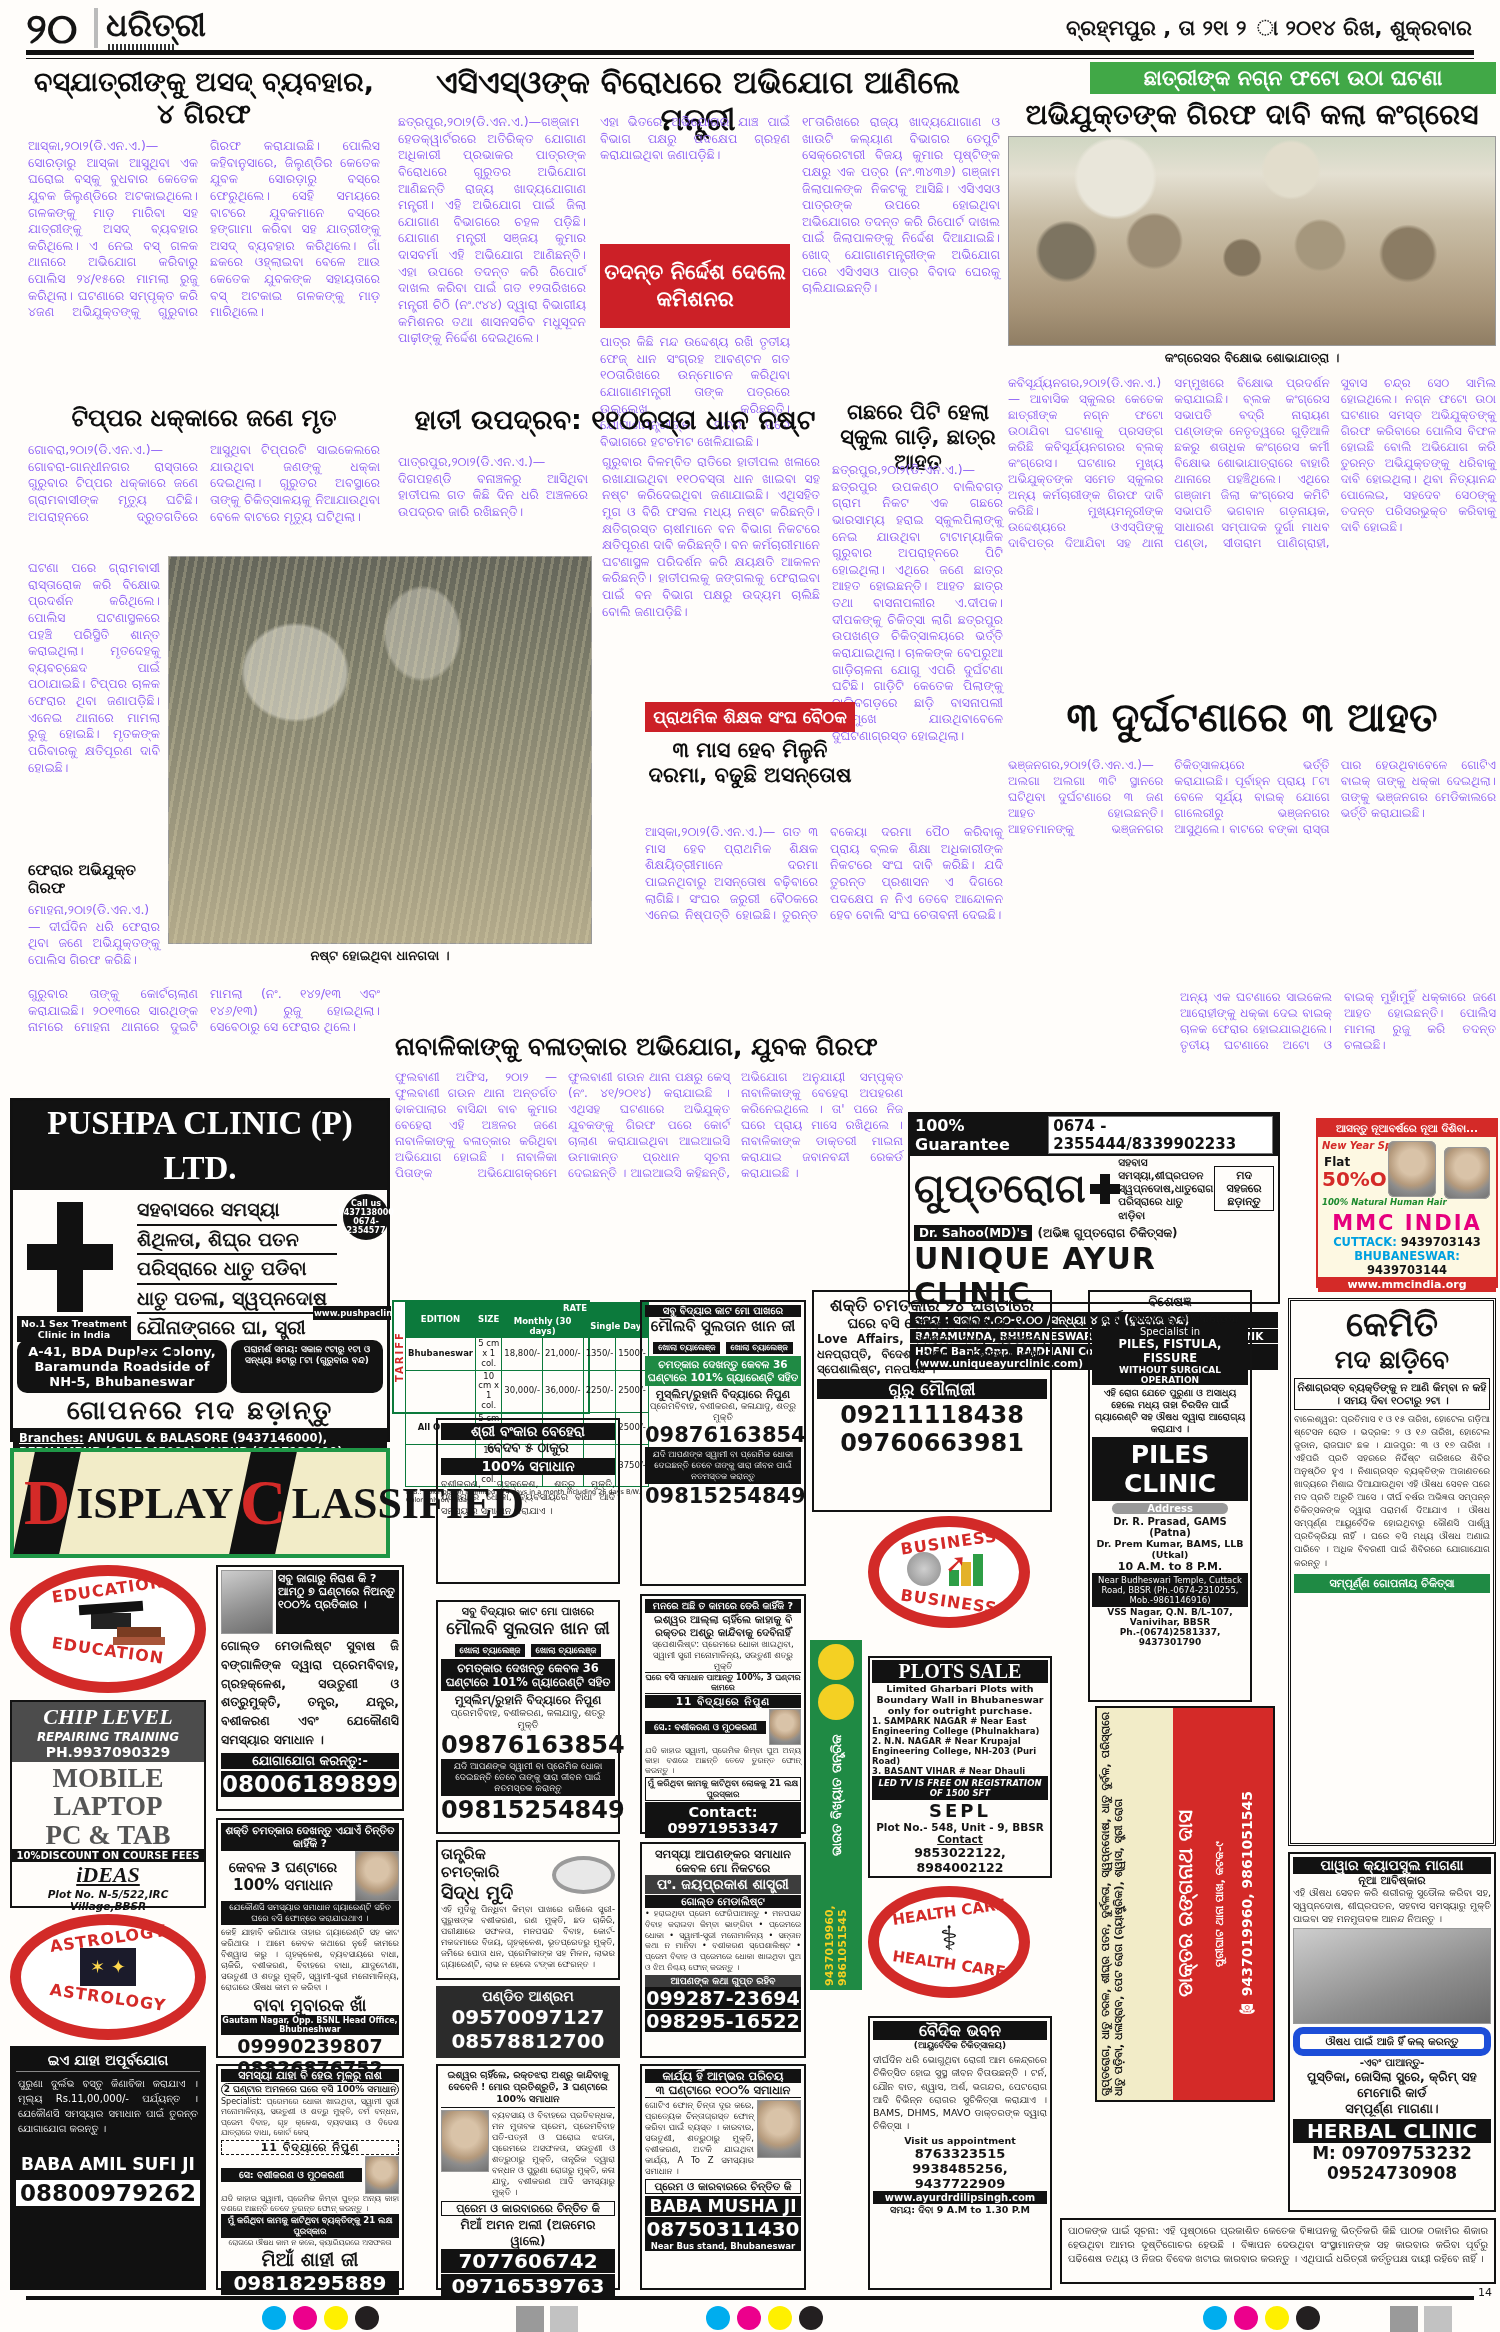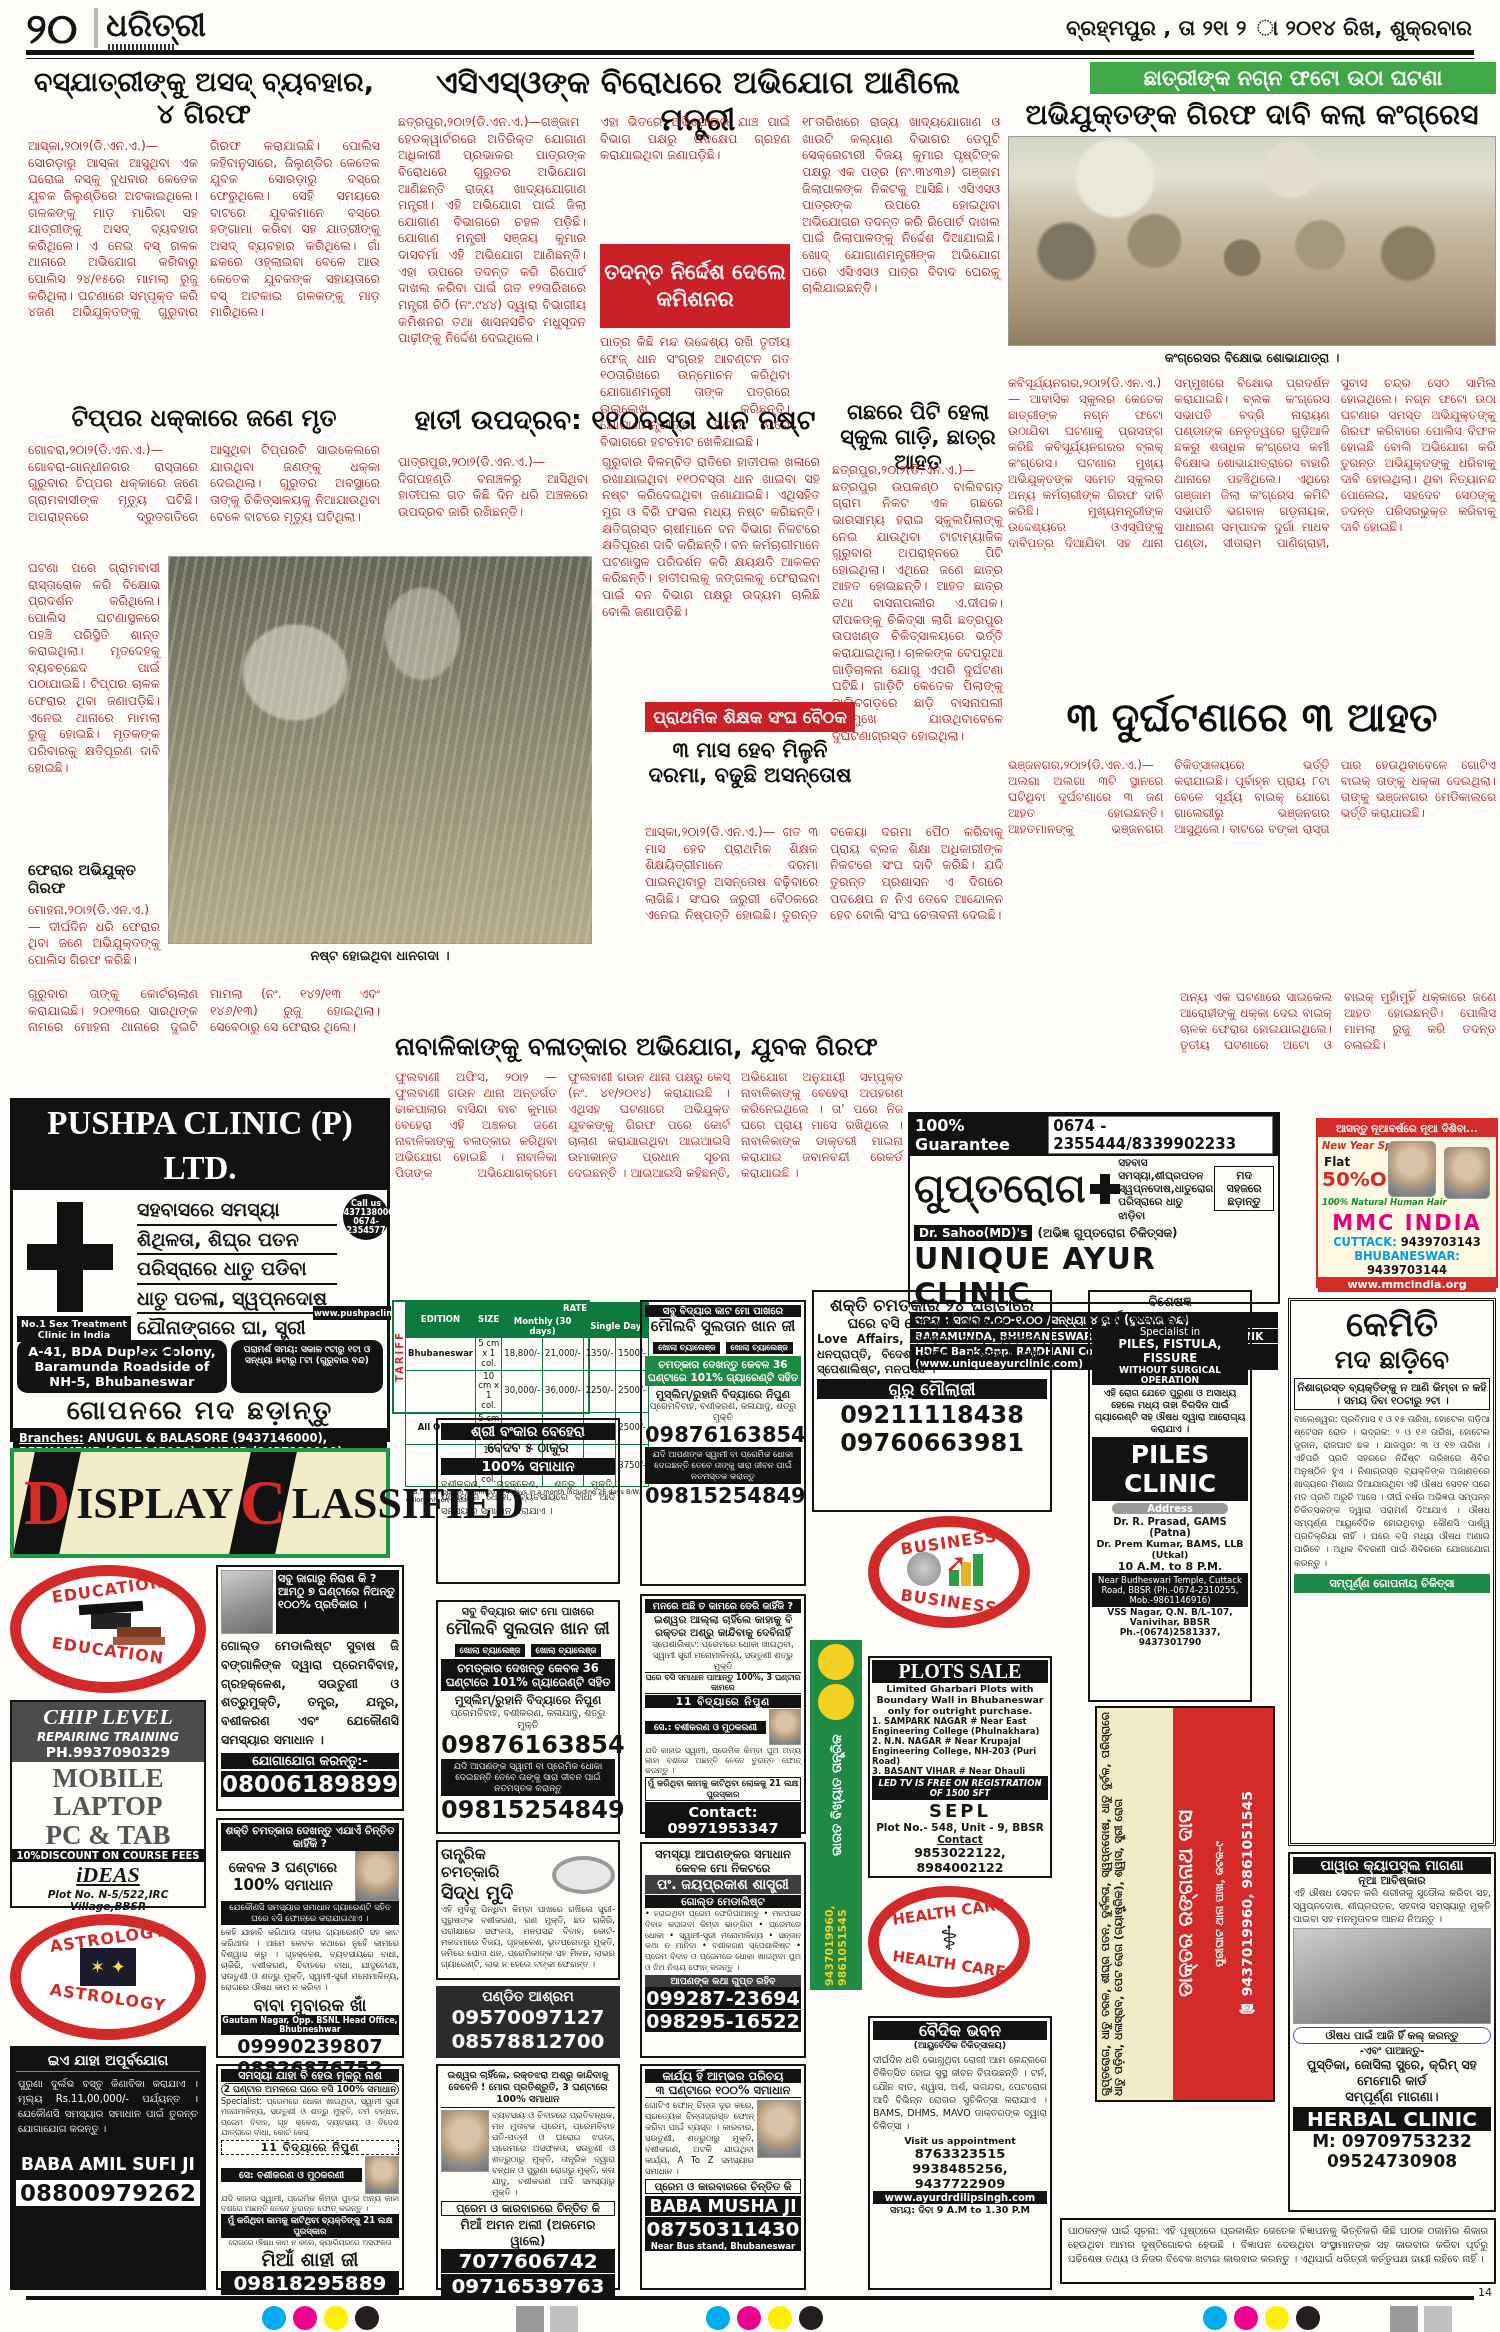--- a/index.html
+++ b/index.html
@@ -5,21 +5,21 @@
   html,body{margin:0;padding:0;background:#e8e8e4;}
   #page{position:relative;width:1500px;height:2332px;background:#fffdfa;margin:0 auto;overflow:hidden;
         font-family:"DejaVu Sans","Liberation Sans",sans-serif;color:#141414;}
   .a{position:absolute;}
   .b{font-weight:bold;}
   .c{text-align:center;}
   .j{text-align:justify;}
   .w{color:#fff;}
   .inv{background:#121212;color:#fff;}
   .bd{border:2px solid #131313;}
-  .news{font-size:12.5px;line-height:1.33;text-align:justify;color:#b91c1c;}
+  .news{font-size:12.5px;line-height:1.33;text-align:justify;color:#8b5cf6;}
   .c2{column-count:2;column-gap:12px;}
   .c3{column-count:3;column-gap:11px;}
   .hl{font-weight:bold;line-height:1.18;color:#0d0d0d;}
   .rule{background:#111;}
   .grayline{background:#bbb;}
   .photo{box-shadow:0 0 0 1px #999 inset;}
   .p-crowd{background:linear-gradient(180deg,#cfd6c2 0%,#e4e0d2 18%,#cabfa8 40%,#b9a98e 62%,#a79478 82%,#8f7d63 100%);}
   .p-crowd:before{content:"";position:absolute;inset:0;background:
      radial-gradient(circle at 12% 55%, #7d7461 0 6%, transparent 7%),
      radial-gradient(circle at 30% 50%, #9b8c74 0 7%, transparent 8%),
@@ -328,21 +328,21 @@
       <div class="vt w c" style="font-size:11px;font-weight:bold;width:26px;">ପୁରୀଘାଟ ଥାନା ପାଖ, କଟକ-୯</div>
       <div class="vt c b" style="font-size:14px;color:#fff;width:30px;">☎ 9437019960, 9861051545</div>
     </div>
   </div>
 
   <div class="a bd c" style="left:1288px;top:1852px;width:208px;height:360px;box-sizing:border-box;padding:3px;">
     <div class="inv b" style="font-size:14px;">ପାୱାର କ୍ୟାପସୁଲ ମାଗଣା</div>
     <div class="b" style="font-size:11px;">ନୂଆ ଆବିଷ୍କାର</div>
     <div class="j" style="font-size:9.5px;line-height:1.35;">ଏହି ଔଷଧ ସେବନ କରି ଶରୀରକୁ ସୁଡୌଲ କରିବା ସହ, ସ୍ୱପ୍ନଦୋଷ, ଶୀଘ୍ରପତନ, ସହବାସ ସମସ୍ୟାରୁ ମୁକ୍ତି ପାଇବା ସହ ମନମୁତାବକ ଆନନ୍ଦ ନିଅନ୍ତୁ ।</div>
     <div class="photo p-gray" style="width:100%;height:96px;margin:3px 0;position:relative;"></div>
-    <div class="b" style="font-size:10.5px;border:1px solid #1d4ed8;border-radius:10px;padding:1px;">ଔଷଧ ପାଇଁ ଆଜି ହିଁ କଲ୍ କରନ୍ତୁ</div>
+    <div class="b" style="font-size:10.5px;border:7px solid #1d4ed8;border-radius:10px;padding:1px;">ଔଷଧ ପାଇଁ ଆଜି ହିଁ କଲ୍ କରନ୍ତୁ</div>
     <div class="b" style="font-size:10.5px;">-ଏବଂ ପାଆନ୍ତୁ-</div>
     <div class="b" style="font-size:12.5px;">ପୁସ୍ତିକା, ଜୋସିଲା ସ୍ପ୍ରେ, କ୍ରିମ୍ ସହ ମେମୋରି କାର୍ଡ</div>
     <div class="b" style="font-size:13px;">ସମ୍ପୂର୍ଣ୍ଣ ମାଗଣା।</div>
     <div class="inv b" style="font-size:20px;margin-top:2px;">HERBAL CLINIC</div>
     <div class="b" style="font-size:17px;">M: 09709753232</div>
     <div class="b" style="font-size:17px;">09524730908</div>
   </div>
 
   <div class="a oval" style="left:10px;top:1565px;width:196px;height:128px;box-sizing:border-box;">
     <div class="c b" style="color:#d42a28;font-size:16px;transform:rotate(-8deg);margin-top:4px;letter-spacing:1px;">EDUCATION</div>

